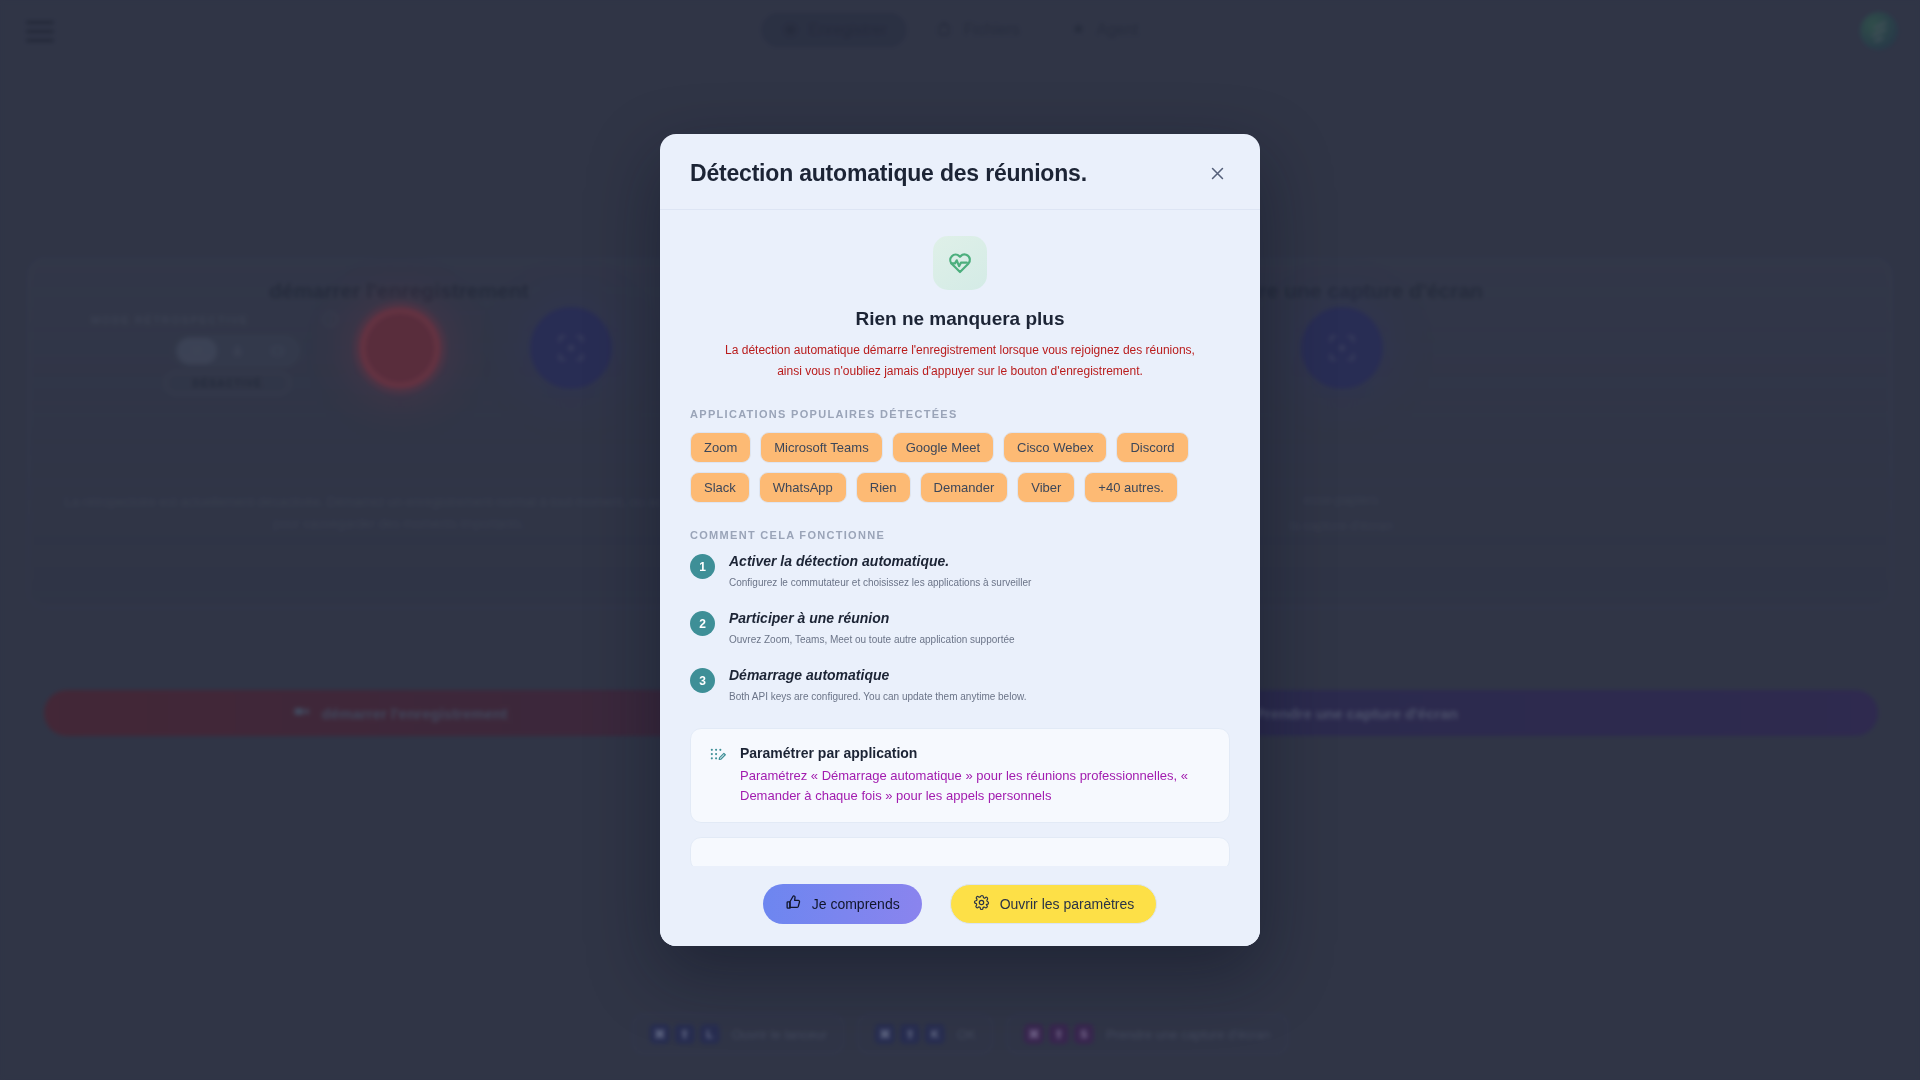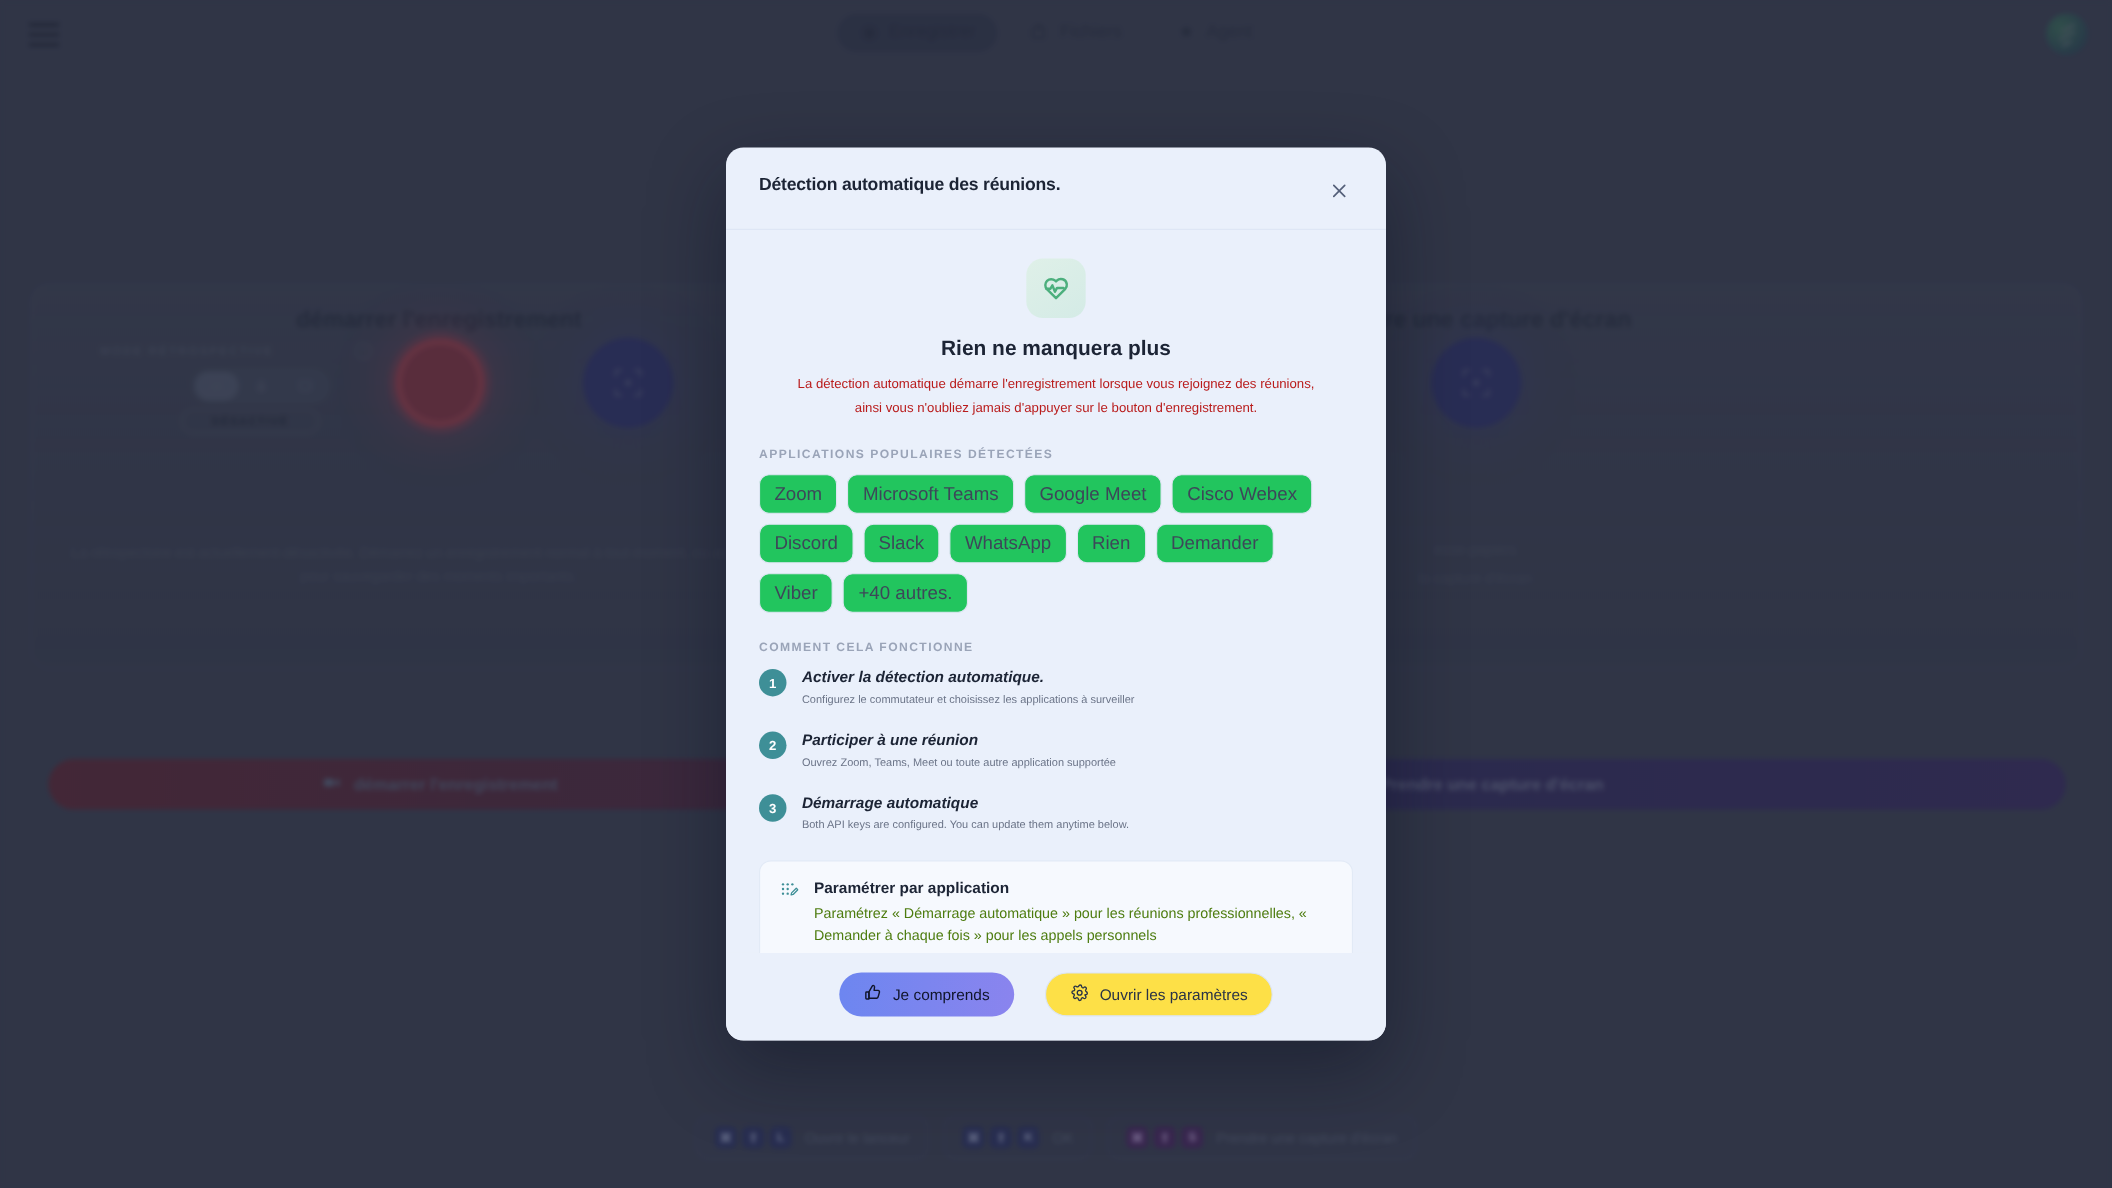--- a/index.html
+++ b/index.html
@@ -175,21 +175,21 @@
     border-radius: 16px;
     box-shadow: 0 26px 70px rgba(10,14,30,0.42);
     display:flex; flex-direction: column;
     overflow: hidden;
   }
   .m-head {
     flex: 0 0 auto; padding: 26px 30px 22px 30px;
     display:flex; align-items:flex-start; justify-content:space-between;
     border-bottom: 1px solid #dde5f4;
   }
-  .m-title { font-size: 16px; font-weight: 700; color:#1c2435; letter-spacing:-.2px; }
+  .m-title { font-size: 23px; font-weight: 700; color:#1c2435; letter-spacing:-.2px; }
   .m-close {
     width: 26px; height: 26px; border: none; background: transparent;
     color:#55607a; cursor:pointer; display:flex; align-items:center; justify-content:center;
   }
 
   .m-body {
     flex: 1 1 auto; overflow-y: auto; position: relative;
     padding: 26px 30px 8px 30px;
   }
   .m-body::-webkit-scrollbar { width: 6px; }
@@ -210,23 +210,23 @@
     text-align:center; font-size: 12px; color:#b91c1c; line-height: 21px;
     max-width: 470px; margin: 0 auto 26px auto;
   }
 
   .sec-label {
     font-size: 11px; font-weight: 700; letter-spacing: 1.3px;
     color:#9aa4b8; margin-bottom: 12px; text-transform: uppercase;
   }
   .chips { display:flex; flex-wrap: wrap; gap: 9px; margin-bottom: 26px; }
   .chip {
-    background: #22c55e; border: 1px solid #dde5f2;
+    background: #fdba74; border: 1px solid #dde5f2;
     border-radius: 9px; padding: 7px 13px;
-    font-size: 17px; color:#3d4759;
+    font-size: 13px; color:#3d4759;
   }
 
   .steps { margin-bottom: 22px; }
   .step { display:flex; gap: 14px; margin-bottom: 18px; }
   .step-num {
     flex: 0 0 auto; width: 25px; height: 25px; border-radius: 50%;
     background: #3e8f97; color:#fff;
     font-size: 12px; font-weight: 700;
     display:flex; align-items:center; justify-content:center;
     margin-top: 1px;
@@ -234,21 +234,21 @@
   .step-t { font-size: 14px; font-weight: 700; color:#1c2435; margin-bottom: 4px; font-style: italic; }
   .step-d { font-size: 10px; color:#6b7488; line-height: 19px; }
 
   .fcard {
     background: #f6f9fe; border: 1px solid #e2eaf6;
     border-radius: 11px; padding: 16px 18px;
     display:flex; gap: 14px; margin-bottom: 14px;
   }
   .fc-icon { flex: 0 0 auto; color:#3e8f97; margin-top: 2px; }
   .fc-t { font-size: 14px; font-weight: 700; color:#1c2435; margin-bottom: 5px; }
-  .fc-d { font-size: 13px; color:#4d7c0f; line-height: 20px; }
+  .fc-d { font-size: 13px; color:#a21caf; line-height: 20px; }
 
   .m-foot {
     flex: 0 0 auto; padding: 18px 30px 22px 30px;
     display:flex; align-items:center; justify-content:center; gap: 28px;
     background: #eaf0fb;
   }
   .btn {
     display:flex; align-items:center; gap: 10px;
     height: 40px; padding: 0 22px; border-radius: 20px;
     font-size: 14px; cursor:pointer; border: none;

